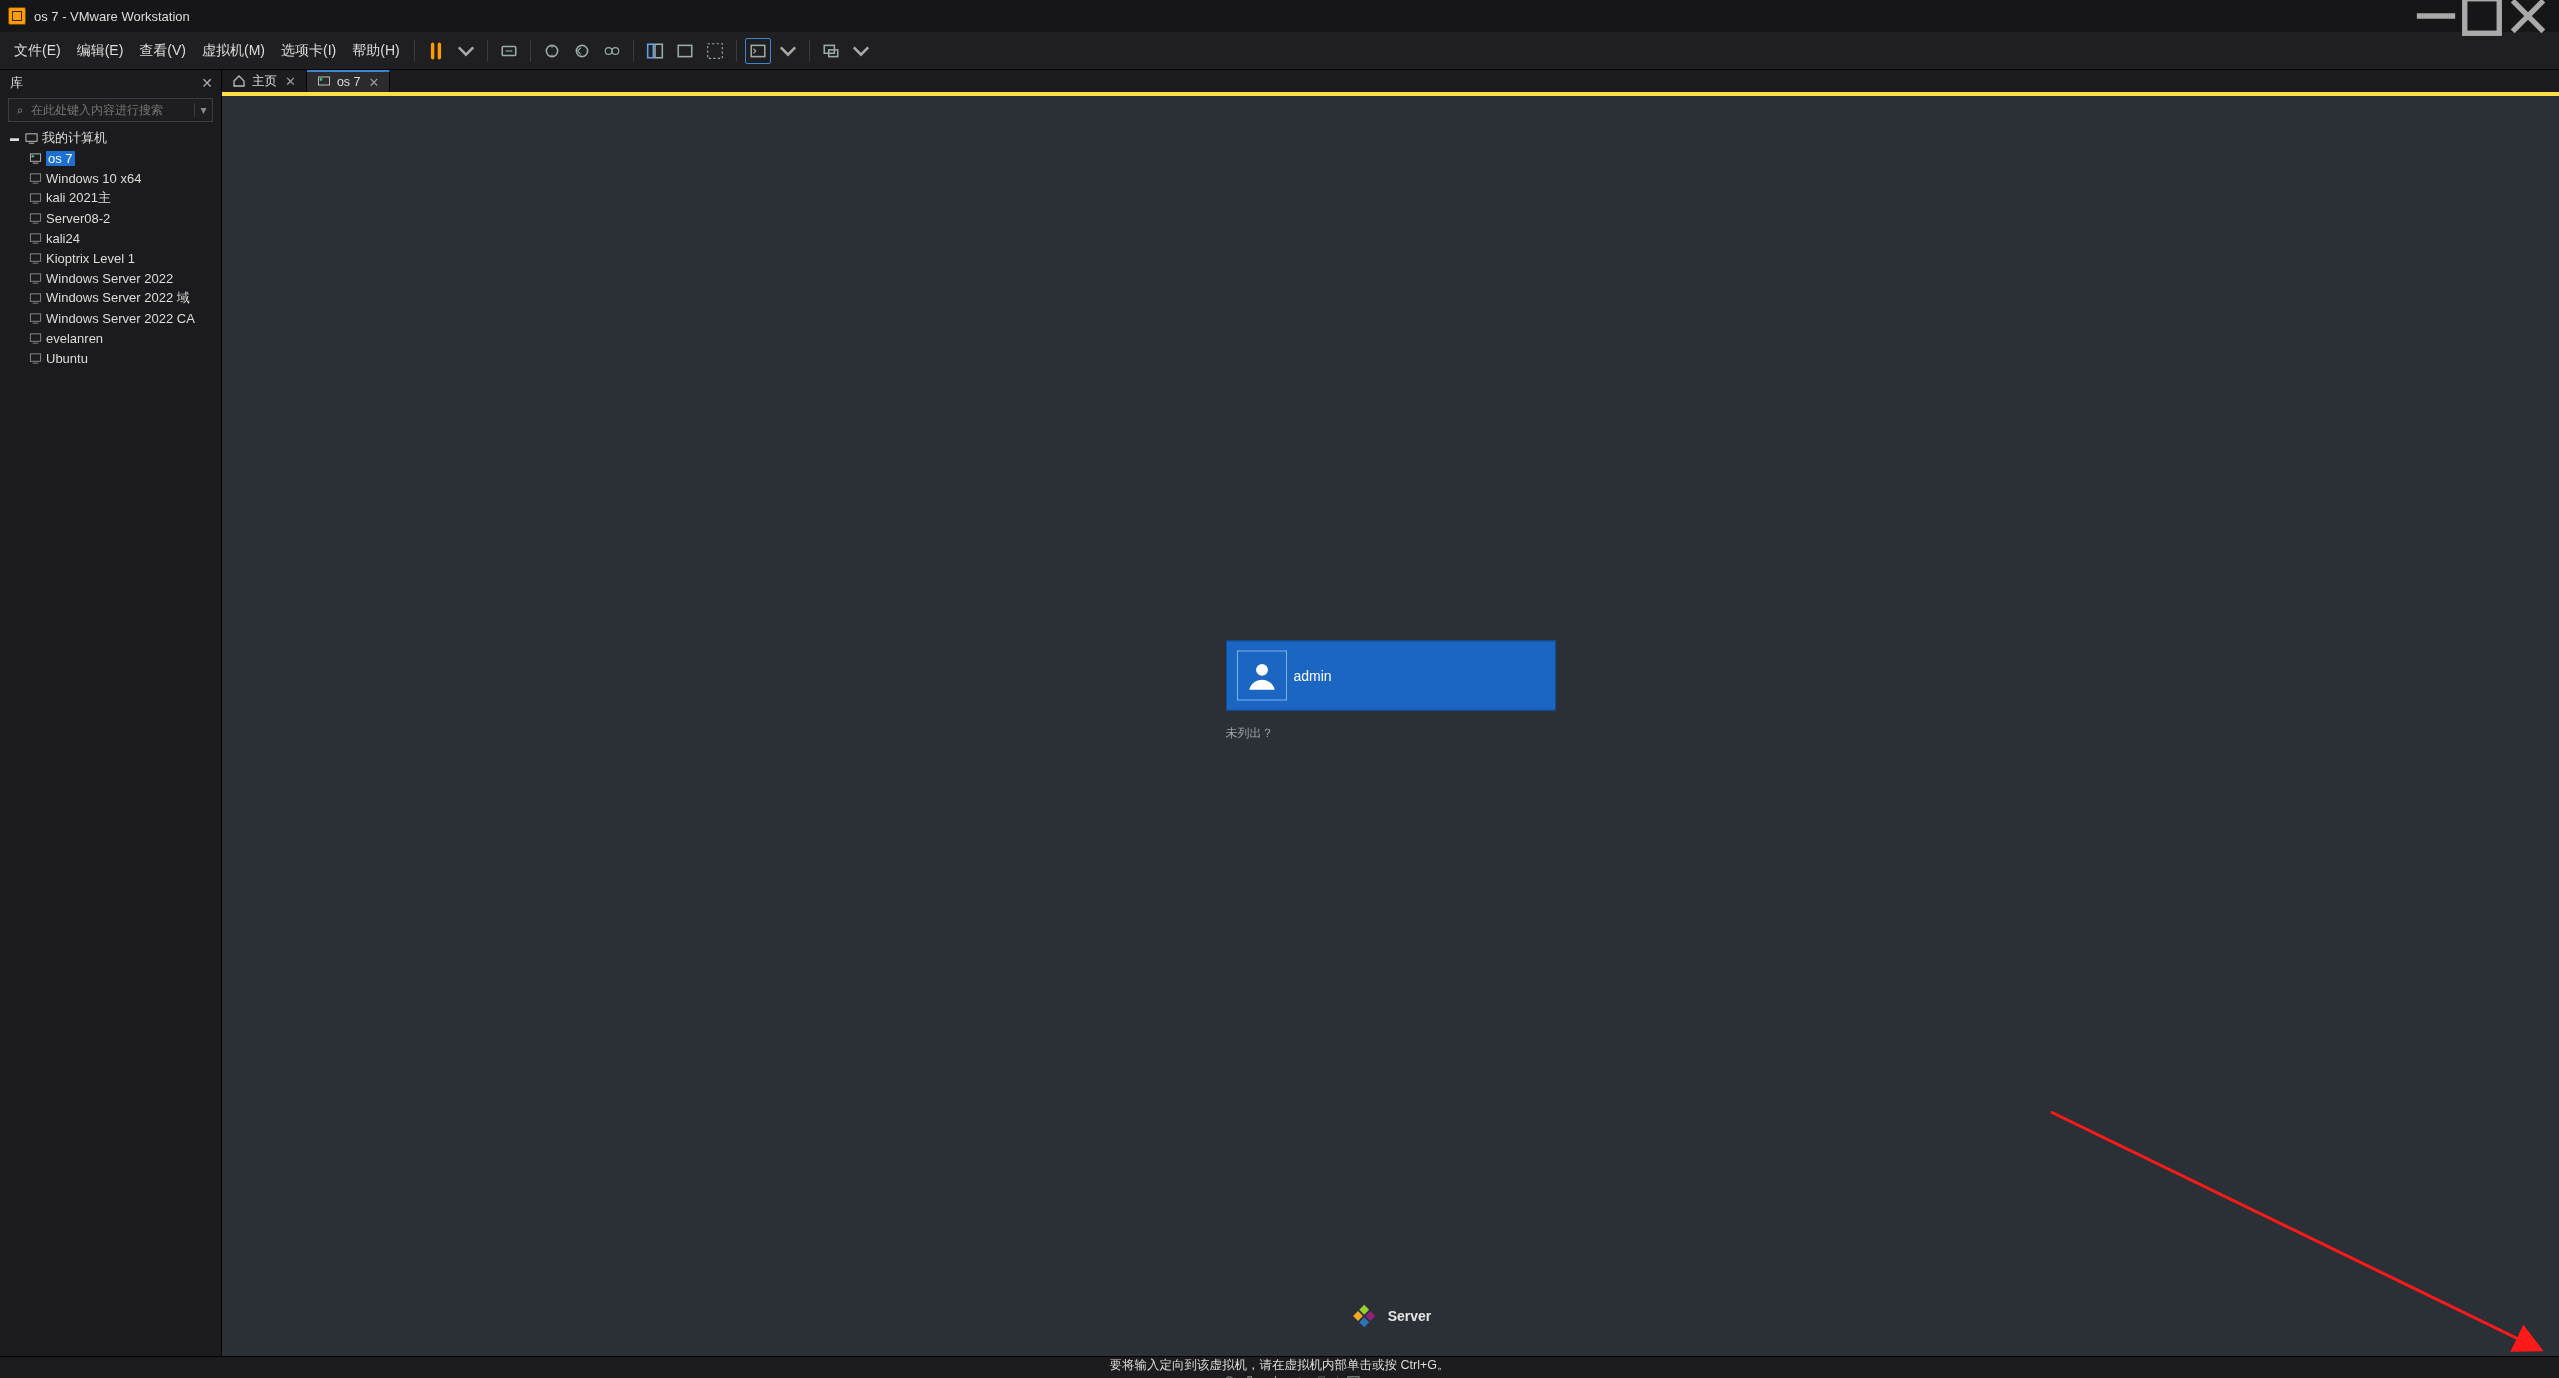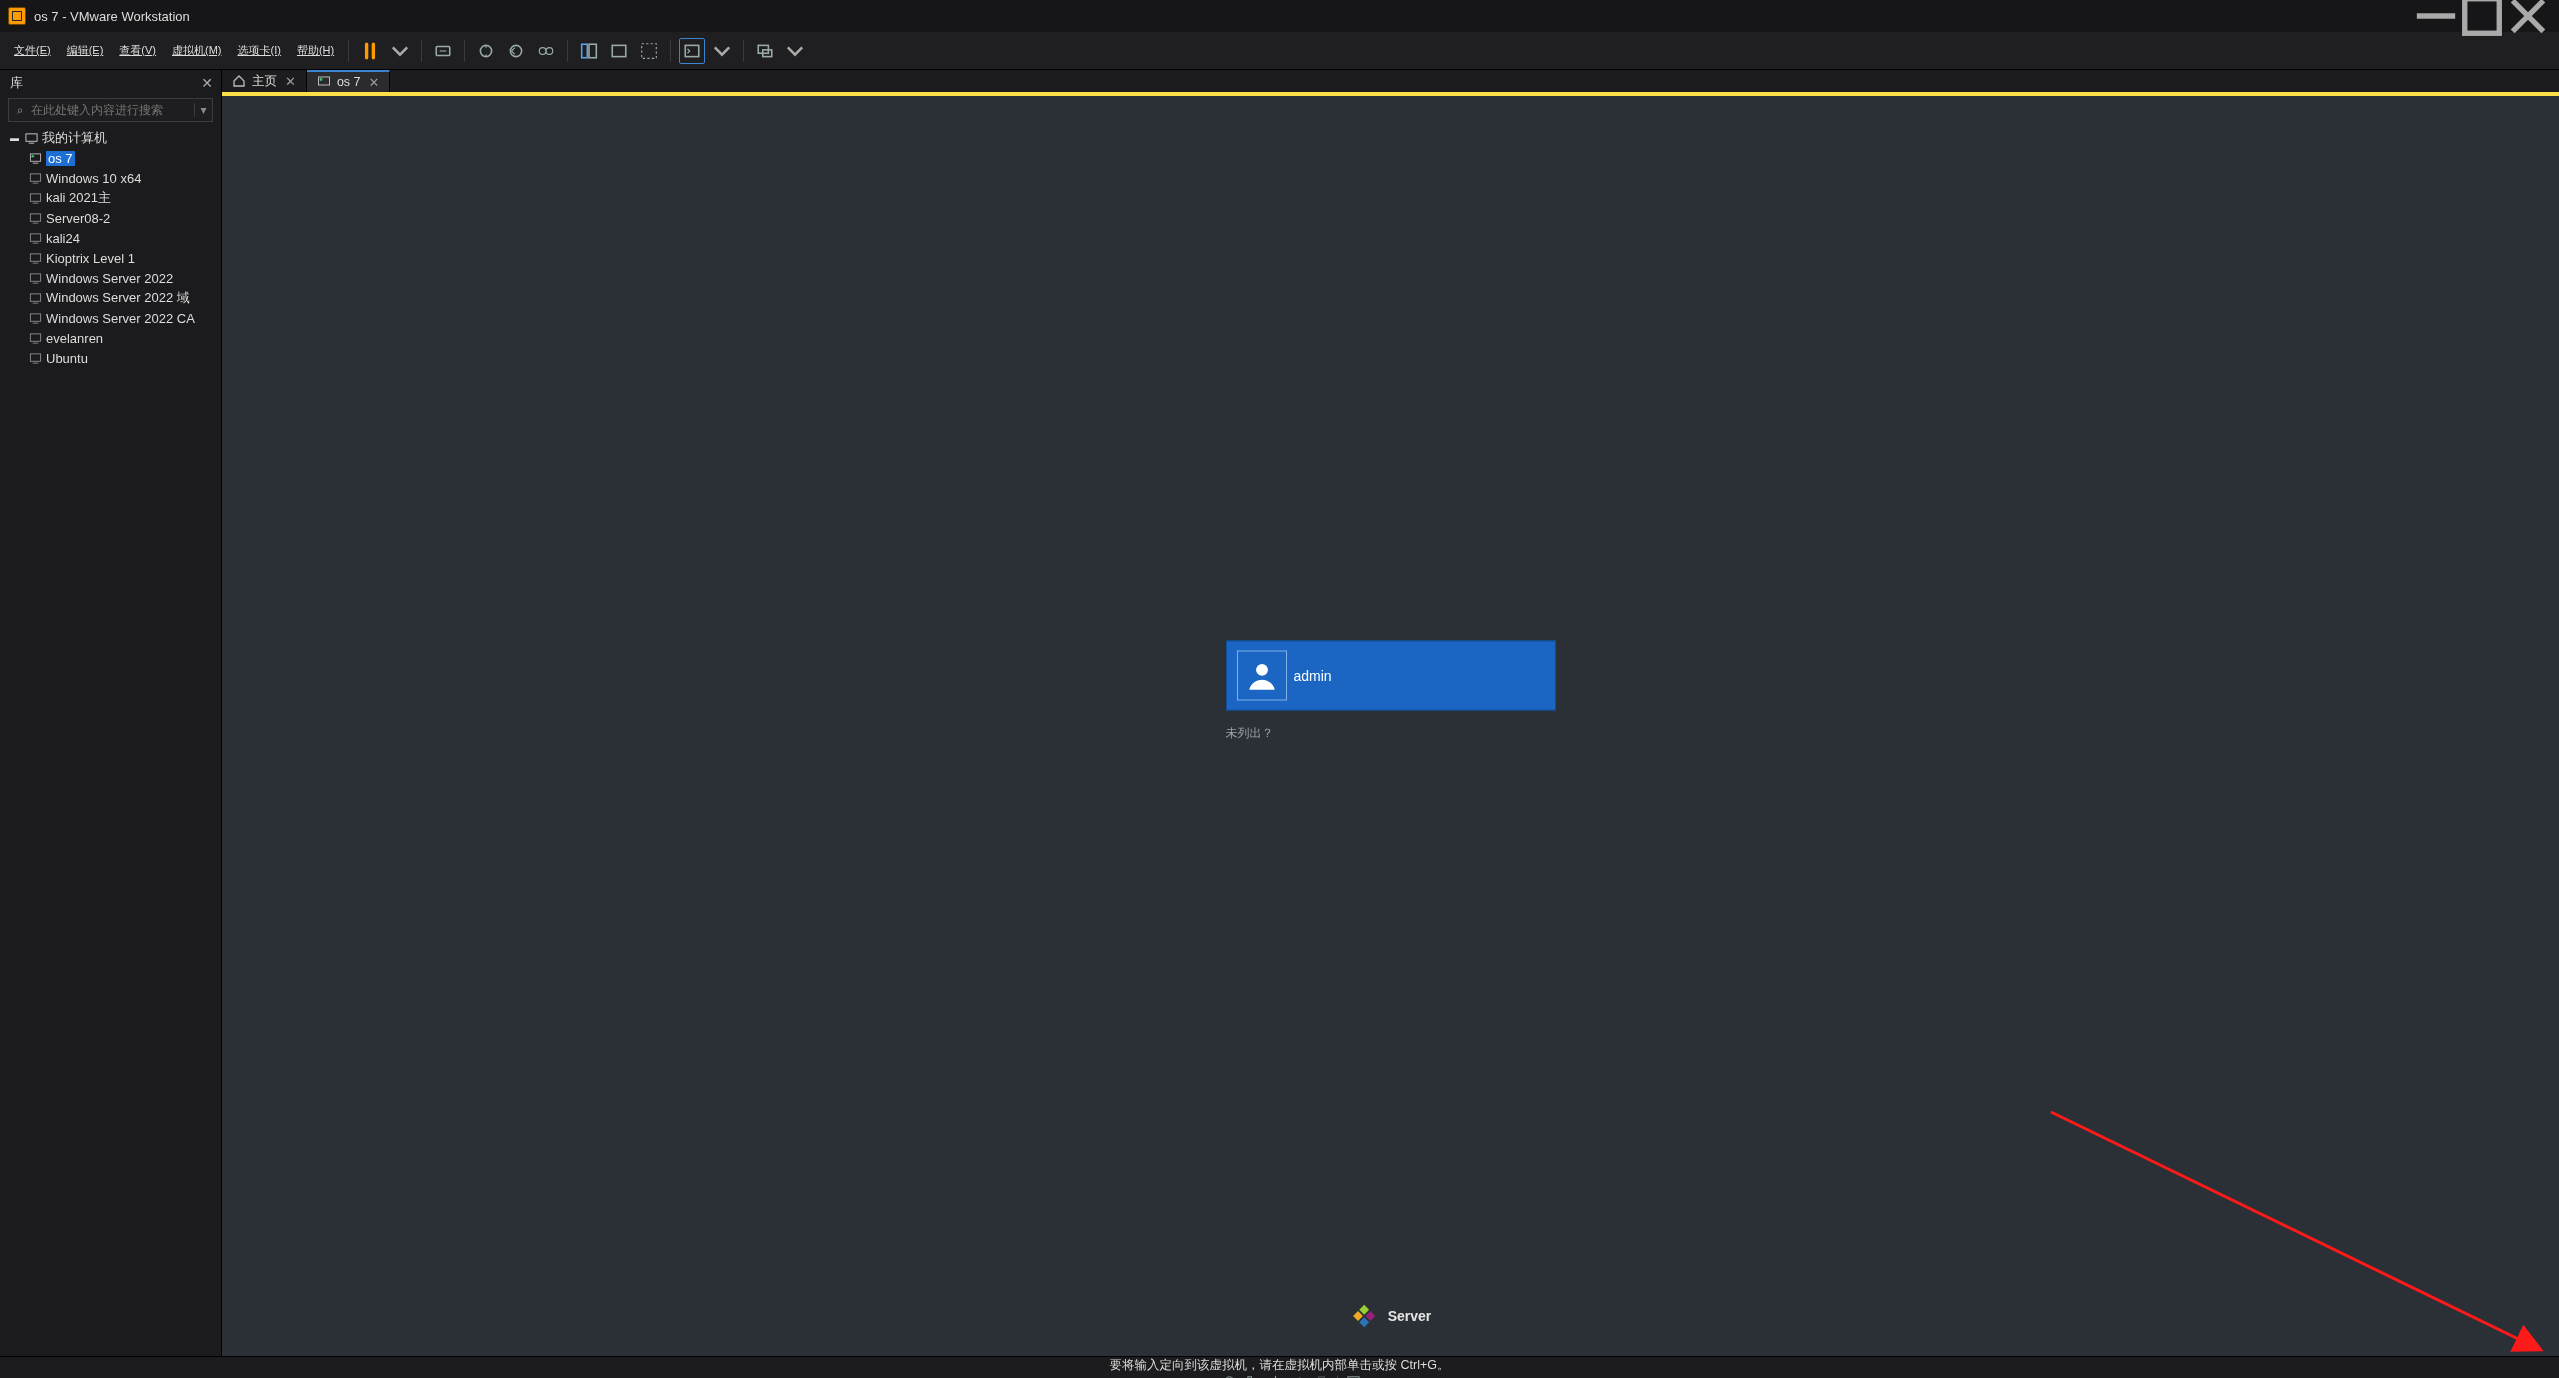--- a/index.html
+++ b/index.html
@@ -8,21 +8,21 @@
 
 .titlebar { height: 32px; background: #161618; display: flex; align-items: center; padding: 0 8px; }
 .titlebar .app-icon { width: 18px; height: 18px; background: #ff9a00; border: 1px solid #704600; border-radius: 2px; margin-right: 8px; position: relative; }
 .titlebar .app-icon::after { content: ""; position: absolute; inset: 3px; border: 1.5px solid #2a2a2e; }
 .titlebar .title { font-size: 13px; color: #ddd; flex: 1; }
 .titlebar .winbtns { display: flex; gap: 0; }
 .titlebar .winbtn { width: 46px; height: 32px; display: flex; align-items: center; justify-content: center; color: #aaa; }
 
 
 .menubar { height: 38px; background: #1f1f22; display: flex; align-items: center; padding: 0 6px; border-bottom: 1px solid #000; }
-.menu-item { padding: 4px 8px; font-size: 11px; color: #ddd; text-decoration: underline; }
+.menu-item { padding: 4px 8px; font-size: 14px; color: #ddd; }
 .tb-sep { width: 1px; height: 22px; background: #3a3a3d; margin: 0 6px; }
 .tb-btn { width: 26px; height: 26px; display: flex; align-items: center; justify-content: center; margin: 0 2px; }
 .tb-btn svg { width: 18px; height: 18px; }
 
 
 .workspace { display: flex; height: calc(100% - 32px - 38px - 22px); }
 .sidebar { width: 222px; background: #1b1b1d; border-right: 1px solid #000; display: flex; flex-direction: column; }
 .sidebar-header { display: flex; align-items: center; justify-content: space-between; padding: 4px 8px 4px 10px; font-size: 13px; color: #ddd; }
 .sidebar-header .close { color: #aaa; font-size: 14px; }
 .searchbox { margin: 2px 8px 4px 8px; display: flex; align-items: center; border: 1px solid #3c3c3f; background: #1e1e20; height: 24px; }

